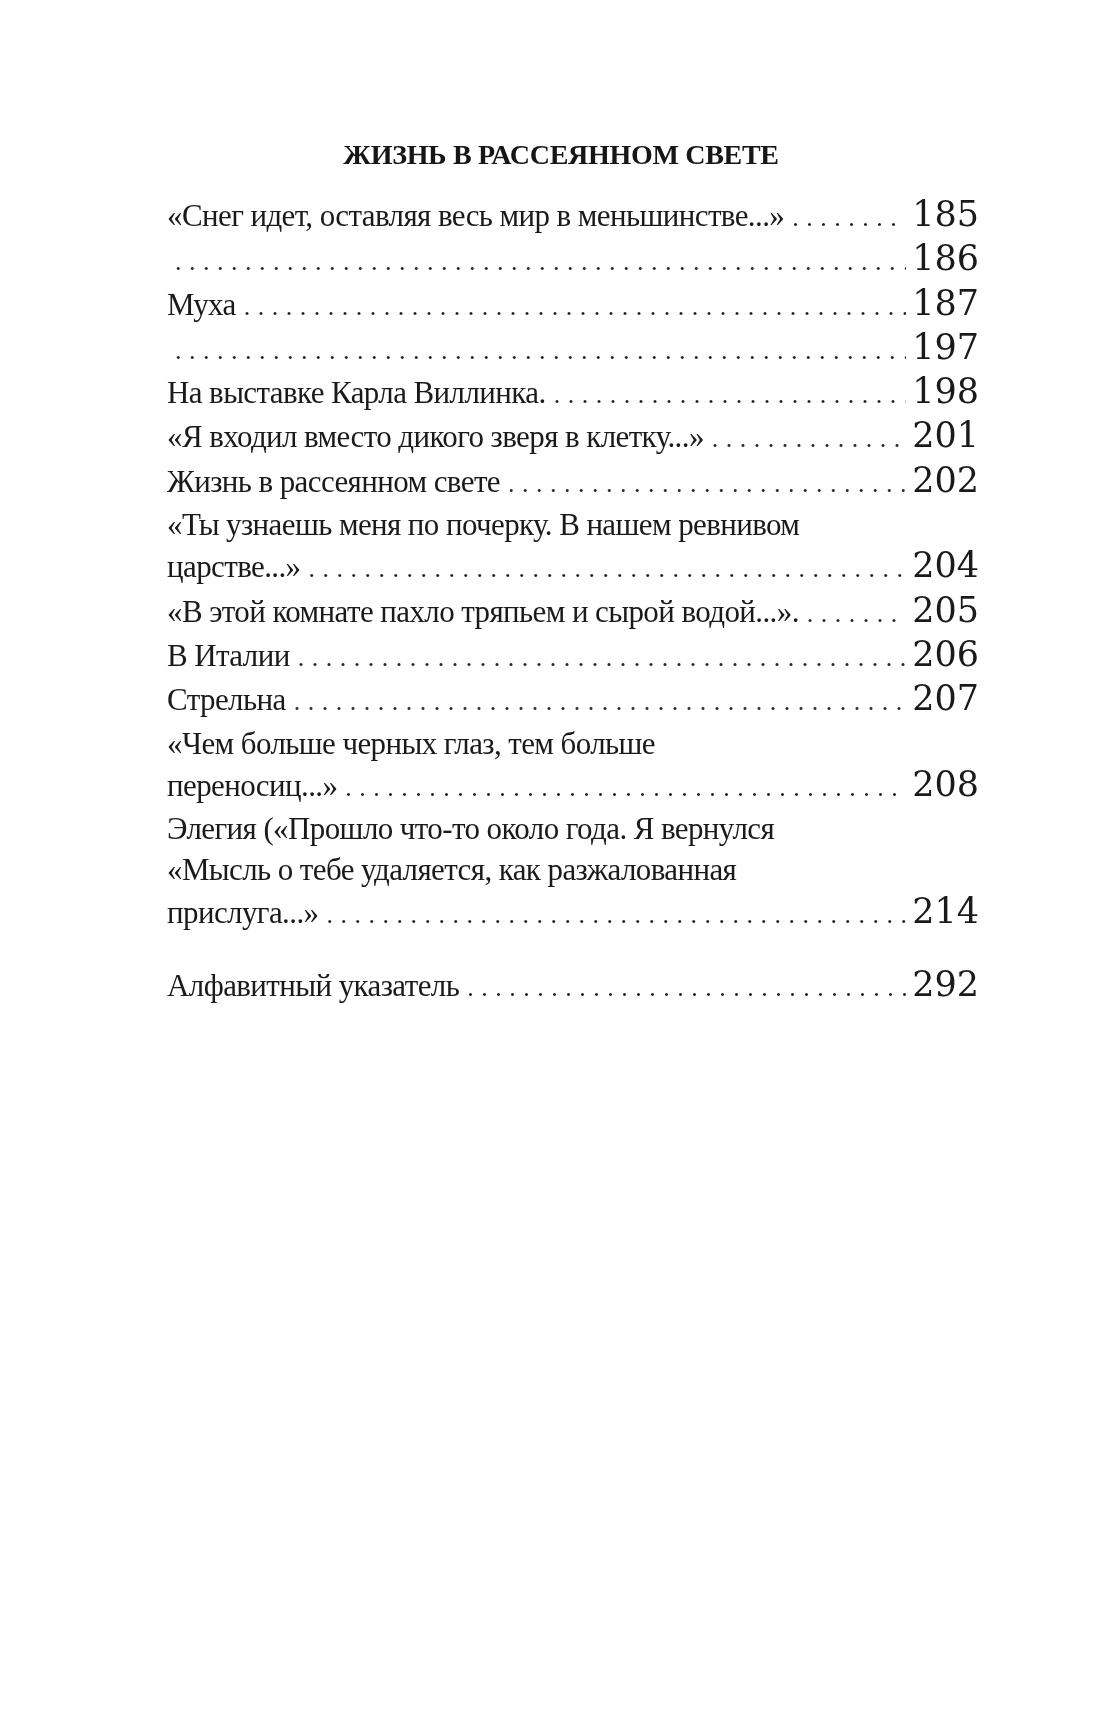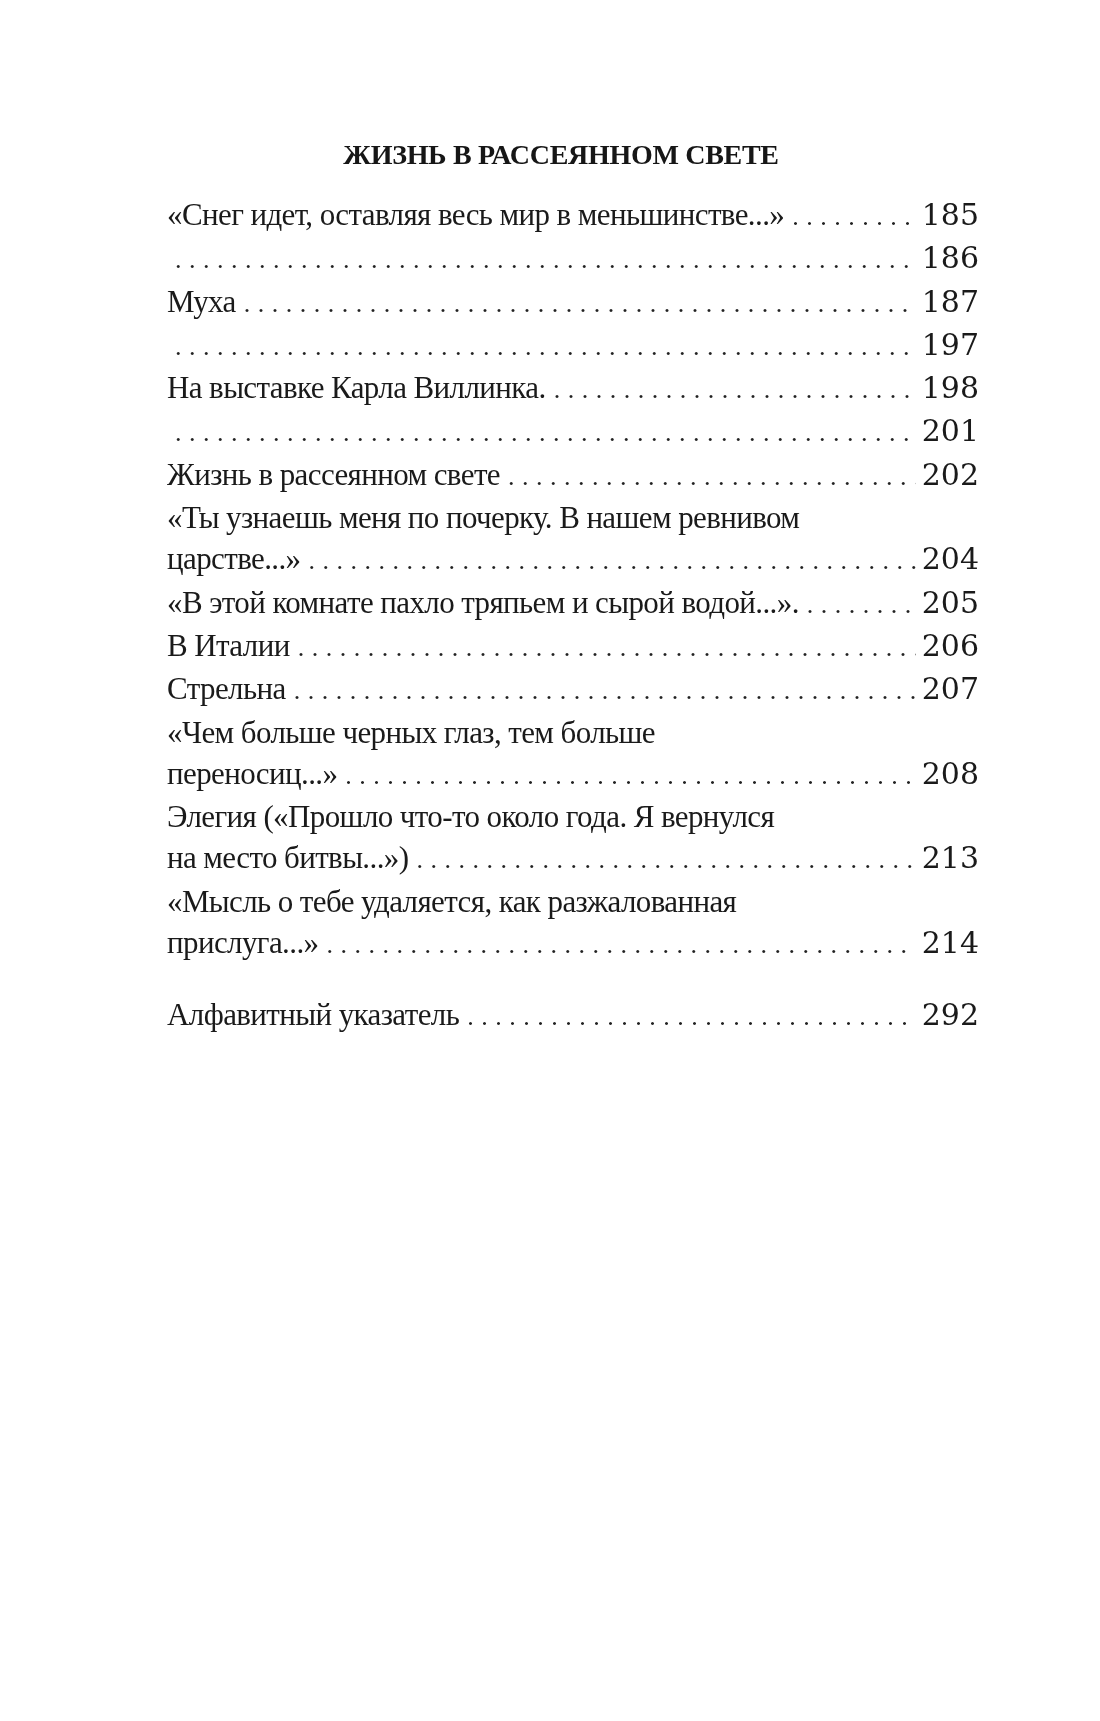--- a/index.html
+++ b/index.html
@@ -70,21 +70,21 @@
   }
   .toc-row .leader::before {
     content: ". . . . . . . . . . . . . . . . . . . . . . . . . . . . . . . . . . . . . . . . . . . . . . . . . . . . . . . . . . . . . . . . . . . . . . . . . . . .";
     letter-spacing: 0;
     word-spacing: 1px;
     white-space: nowrap;
   }
   .toc-row .page-num {
     flex: 0 0 auto;
     font-family: "DejaVu Serif", "Liberation Serif", serif;
-    font-size: 30px;
+    font-size: 35px;
     letter-spacing: 0;
   }
   .toc-entry.gap-before {
     margin-top: 29px;
   }
 </style>
 </head>
 <body>
 
 <div class="page">
@@ -125,20 +125,21 @@
     <li class="toc-entry">
       <div class="toc-row">
           <span class="label">На выставке Карла Виллинка.</span>
           <span class="leader"></span>
           <span class="page-num">198</span>
         </div>
     </li>
 
     <li class="toc-entry">
       <div class="toc-row">
+          <span class="label">«Я входил вместо дикого зверя в клетку...»</span>
           <span class="leader"></span>
           <span class="page-num">201</span>
         </div>
     </li>
 
     <li class="toc-entry">
       <div class="toc-row">
           <span class="label">Жизнь в рассеянном свете</span>
           <span class="leader"></span>
           <span class="page-num">202</span>
@@ -185,25 +186,20 @@
           <span class="leader"></span>
           <span class="page-num">208</span>
         </div>
     </li>
 
 
 
 
     <li class="toc-entry">
       <span class="first-line">Элегия («Прошло что-то около года. Я вернулся</span>
-      <div class="toc-row">
-          <span class="label">на место битвы...»)</span>
-          <span class="leader"></span>
-          <span class="page-num">213</span>
-        </div>
     </li>
 
     <li class="toc-entry">
       <span class="first-line">«Мысль о тебе удаляется, как разжалованная</span>
       <div class="toc-row">
           <span class="label">прислуга...»</span>
           <span class="leader"></span>
           <span class="page-num">214</span>
         </div>
     </li>

